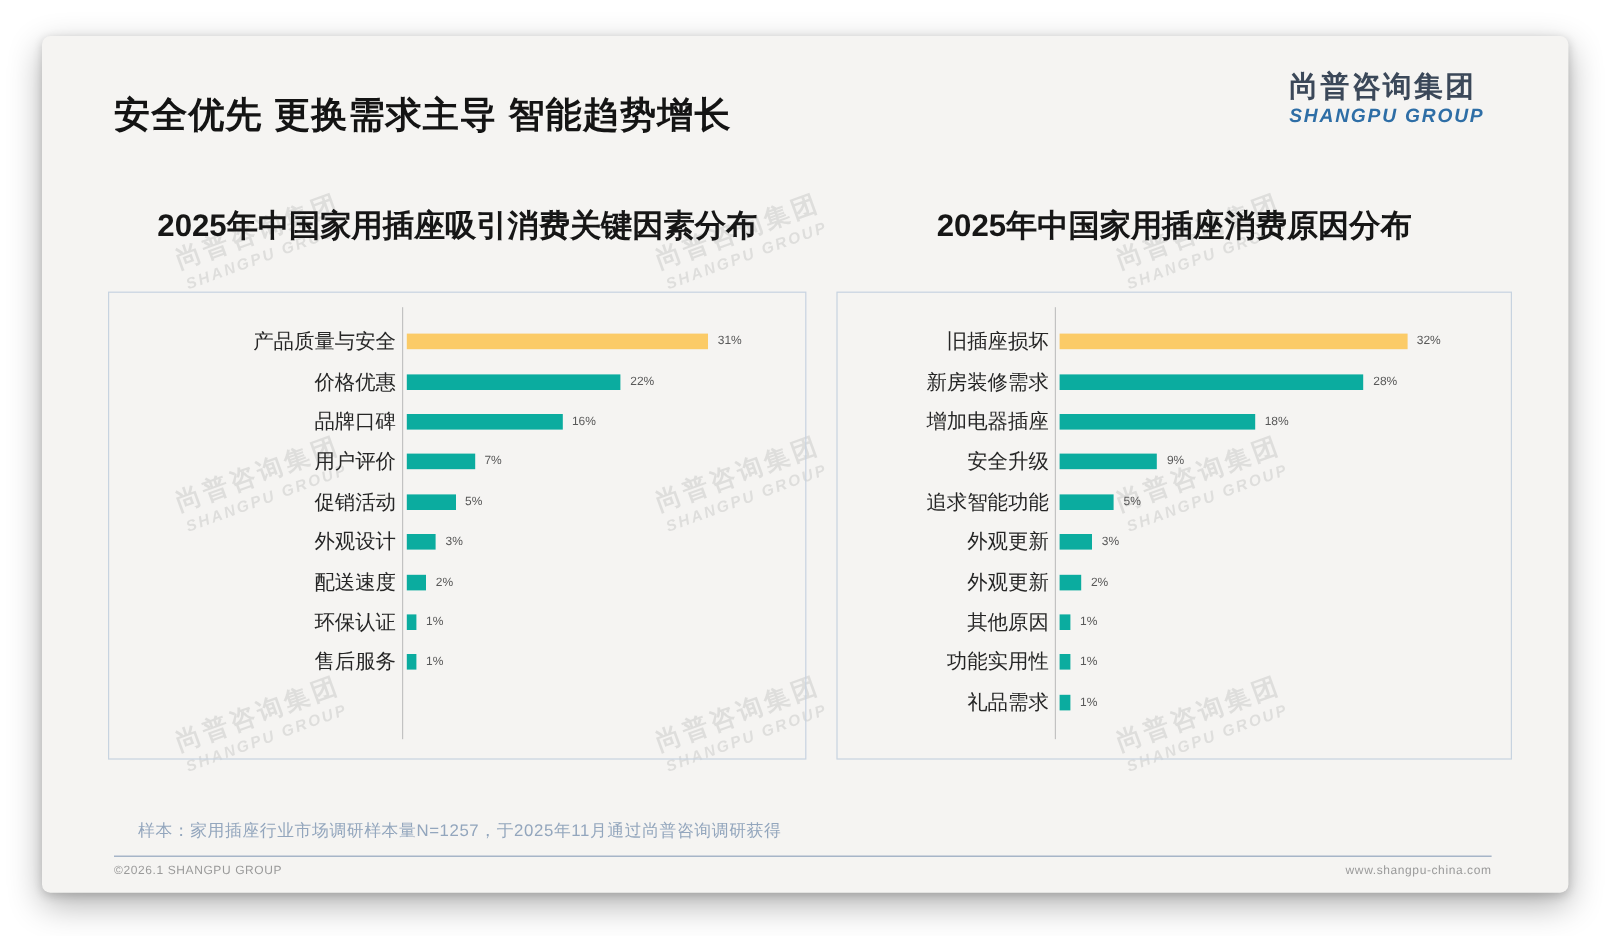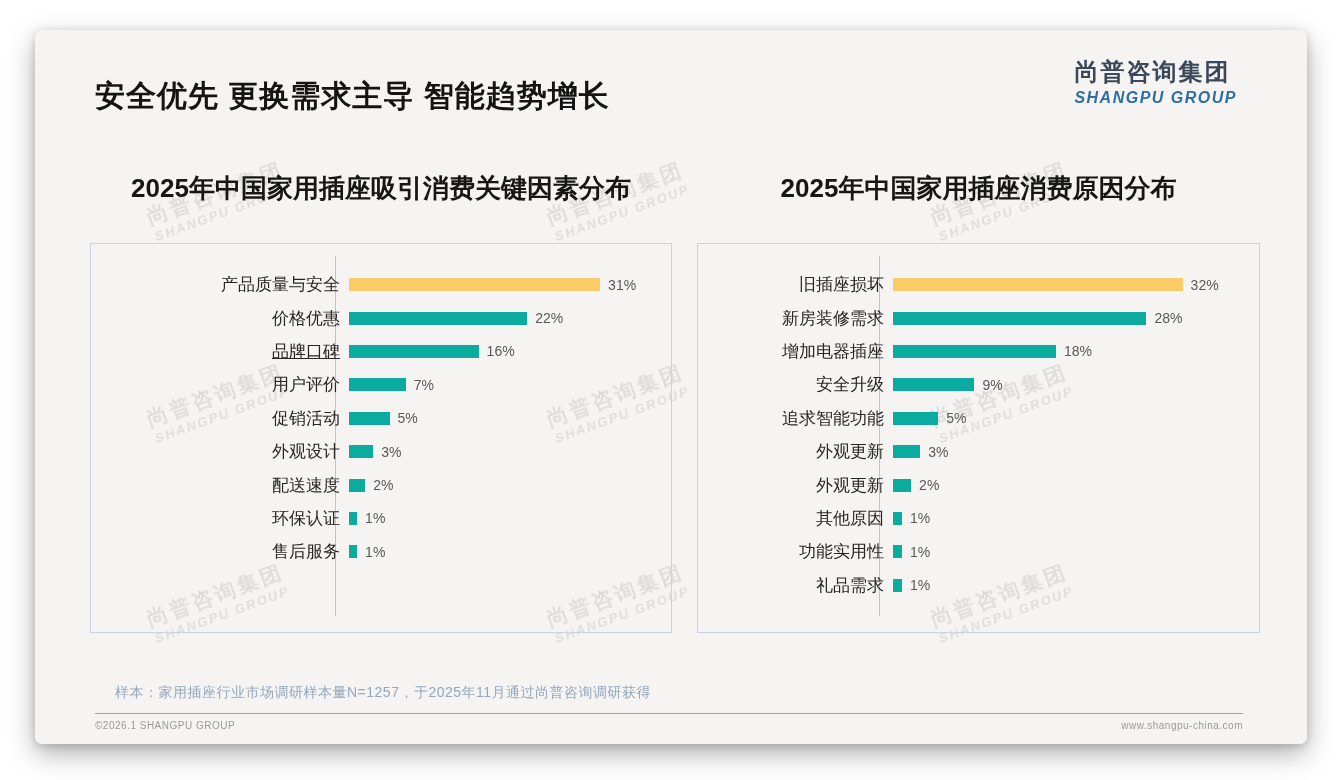--- a/index.html
+++ b/index.html
@@ -37,29 +37,29 @@
   .chart-title.left{left:55px;width:582px;}
   .chart-title.right{left:662px;width:563px;}
   
   .panel{
     position:absolute;top:213px;height:390px;
     border:1px solid #c7d3e0;box-sizing:border-box;background:transparent;
   }
   .panel.left{left:55px;width:582px;}
   .panel.right{left:662px;width:563px;}
   .panel .axis{position:absolute;top:12px;bottom:16px;width:1px;background:#c2c2c2;}
-  .rows{position:absolute;left:14px;right:0;top:24px;}
+  .rows{position:absolute;left:4px;right:0;top:24px;}
   .crow{display:flex;align-items:center;height:33.4px;}
   .crow .clabel{
     text-align:right;font-size:17px;color:#262626;
     padding-right:9px;box-sizing:border-box;white-space:nowrap;flex:none;
   }
   .crow .barwrap{display:flex;align-items:center;flex:1;}
   .crow .bar{height:13px;flex:none;}
-  .crow .cval{font-size:14px;color:#595959;margin-left:8px;white-space:nowrap;}
+  .crow .cval{font-size:10px;color:#595959;margin-left:8px;white-space:nowrap;}
   
   .footnote{
     position:absolute;left:80px;top:654px;
     font-size:14px;color:#93a6bd;letter-spacing:.5px;
   }
   .divider{position:absolute;left:60px;top:683px;width:1148px;height:1px;background:#93a6bd;}
   .footer-left,.footer-right{
     position:absolute;top:690px;font-size:10px;color:#9a9a9a;letter-spacing:.5px;
   }
   .footer-left{left:60px;}
@@ -130,21 +130,21 @@
           </div>
         </div>
         <div class="crow">
           <div class="clabel" style="width: 244px;">价格优惠</div>
           <div class="barwrap">
             <div class="bar" style="width: 178.2px; background: rgb(11, 172, 159);"></div>
             <span class="cval">22%</span>
           </div>
         </div>
         <div class="crow">
-          <div class="clabel" style="width: 244px; text-decoration: underline;">品牌口碑</div>
+          <div class="clabel" style="width: 244px;">品牌口碑</div>
           <div class="barwrap">
             <div class="bar" style="width: 129.6px; background: rgb(11, 172, 159);"></div>
             <span class="cval">16%</span>
           </div>
         </div>
         <div class="crow">
           <div class="clabel" style="width: 244px;">用户评价</div>
           <div class="barwrap">
             <div class="bar" style="width: 56.7px; background: rgb(11, 172, 159);"></div>
             <span class="cval">7%</span>

